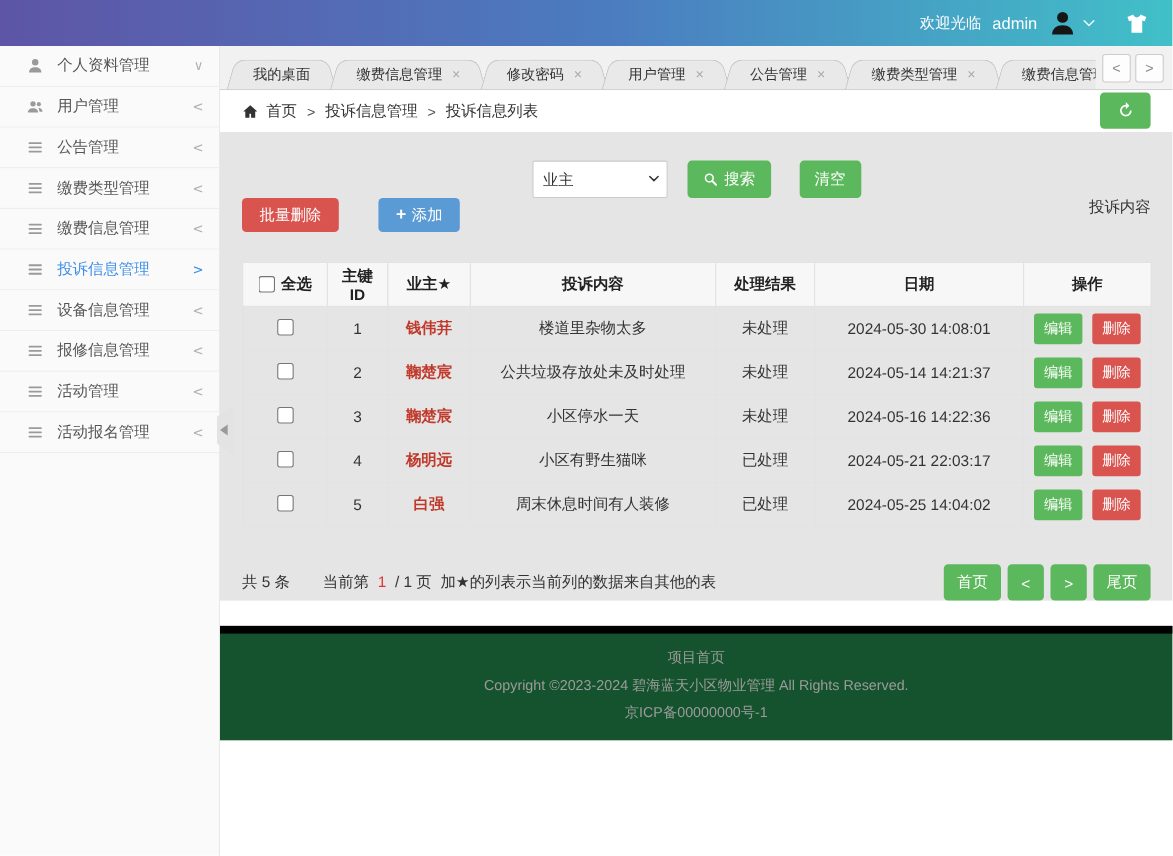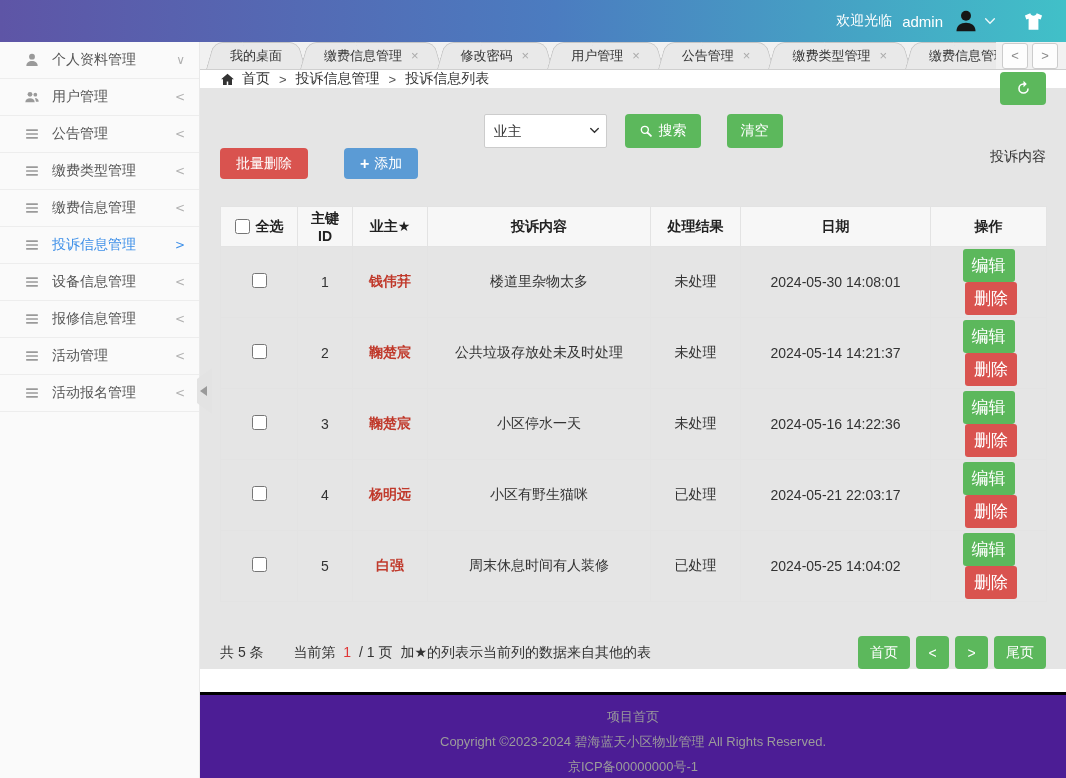--- a/index.html
+++ b/index.html
@@ -134,34 +134,34 @@
   table.data th, table.data td {
     border:1px solid #e3e3e3; text-align:center; font-size:14px; height:40px; padding:2px 8px;
     overflow:hidden;
   }
   table.data th { background:#f7f7f7; font-weight:bold; color:#222; }
   th.h-select { }
   .selall-wrap { display:flex; align-items:center; justify-content:center; gap:6px; }
   input[type=checkbox] { width:15px; height:15px; cursor:pointer; }
   td.c-owner { color:#c0392b; font-weight:bold; }
   .star { font-family:"DejaVu Sans",sans-serif; }
-  .btn-sm { padding:5px 9px; border-radius:3px; font-size:17px; }
+  .btn-sm { padding:5px 9px; border-radius:3px; font-size:13px; }
   td.c-ops .btn-sm + .btn-sm { margin-left:5px; }
 
   
   .page-row { margin-top:34px; display:flex; align-items:center; font-size:14px; color:#333;justify-content:space-between; }
   .page-info > span { margin-right:4px; }
   .pg-total { margin-right:26px !important; }
   .pg-cur { color:#e03636; }
   .page-btns { margin-left:auto; display:flex; gap:6px; }
   .page-btns .btn { height:33px; min-width:33px; padding:0 12px; border-radius:4px; font-size:14px; }
 
   
   .site-footer {
-    margin-top:23px; border-top:3px solid #000000; background:#4c1d95;
+    margin-top:23px; border-top:7px solid #000000; background:#14532d;
     text-align:center; padding:13px 0 16px; color:#9b9b9b; font-size:13px;
   }
   .site-footer div { margin-top:7px; }
   .site-footer div:first-child { margin-top:0; }
 </style>
 </head>
 <body>
 
 <div class="topbar">
   <div class="topbar-right">

